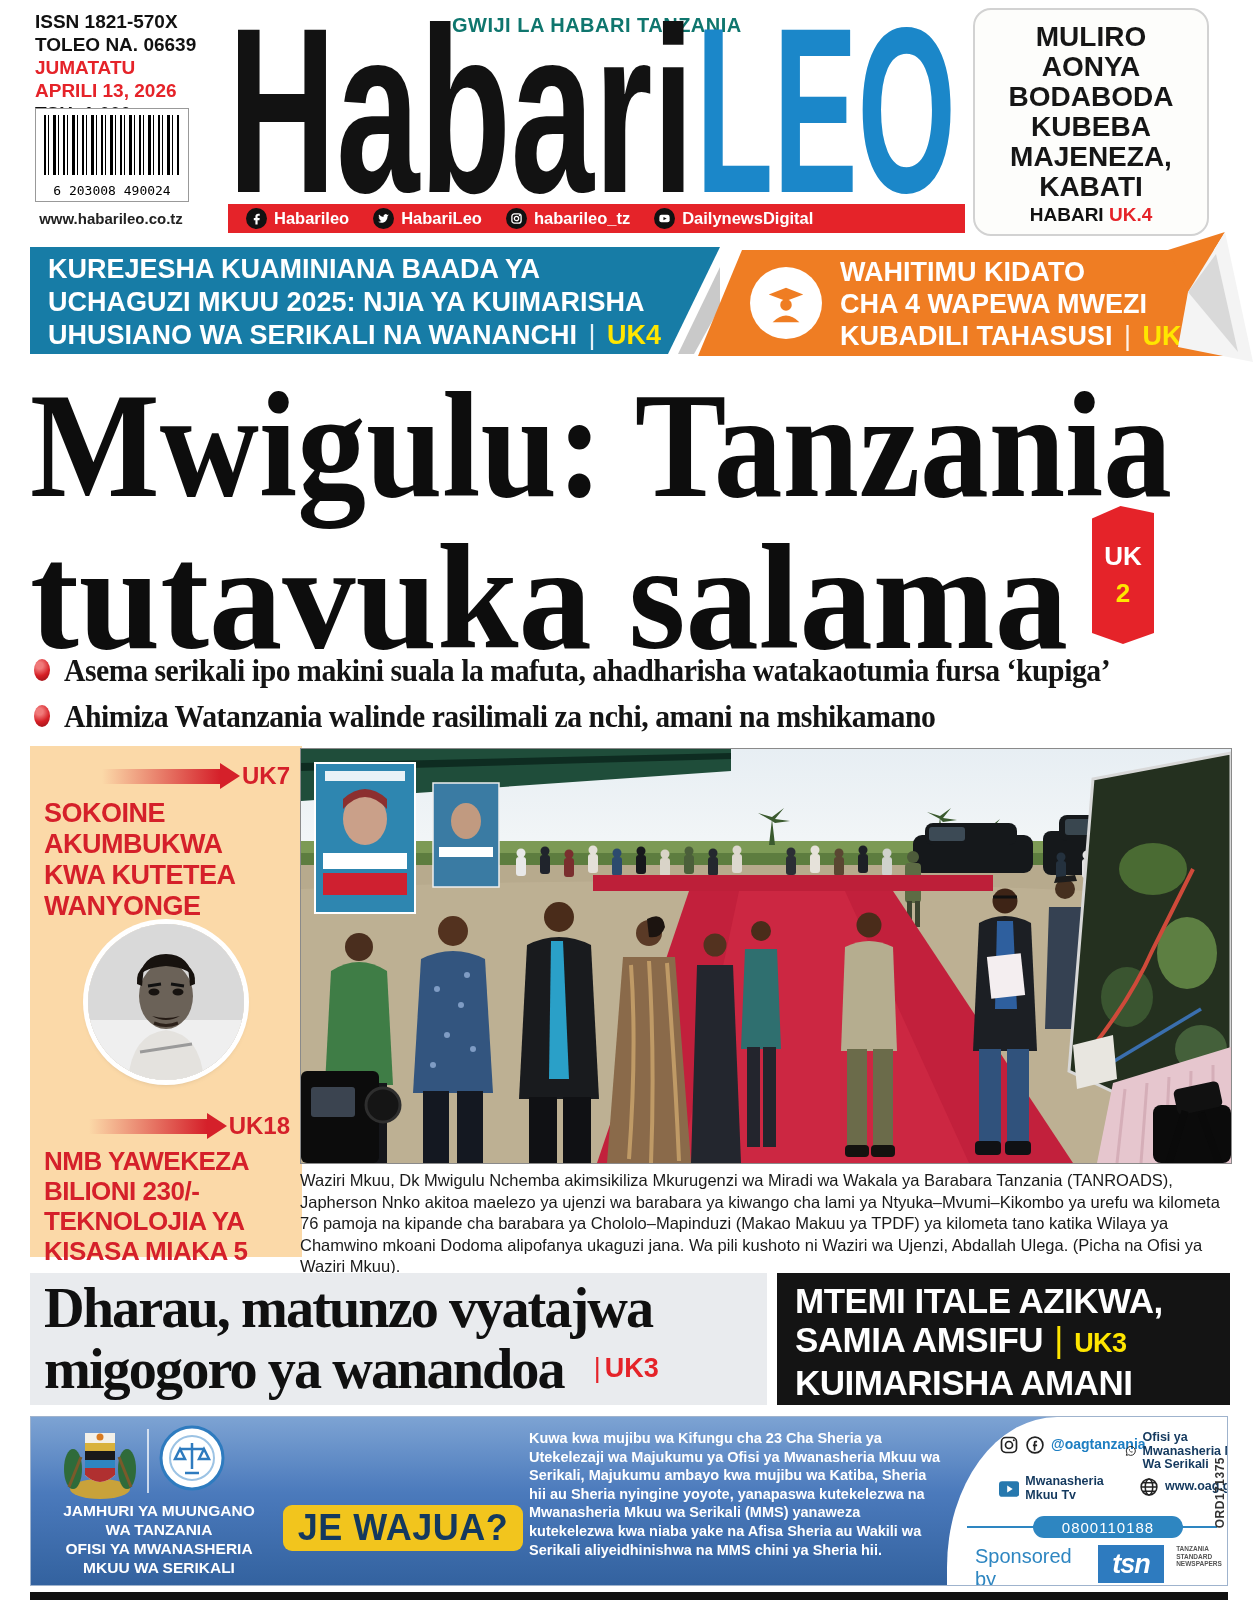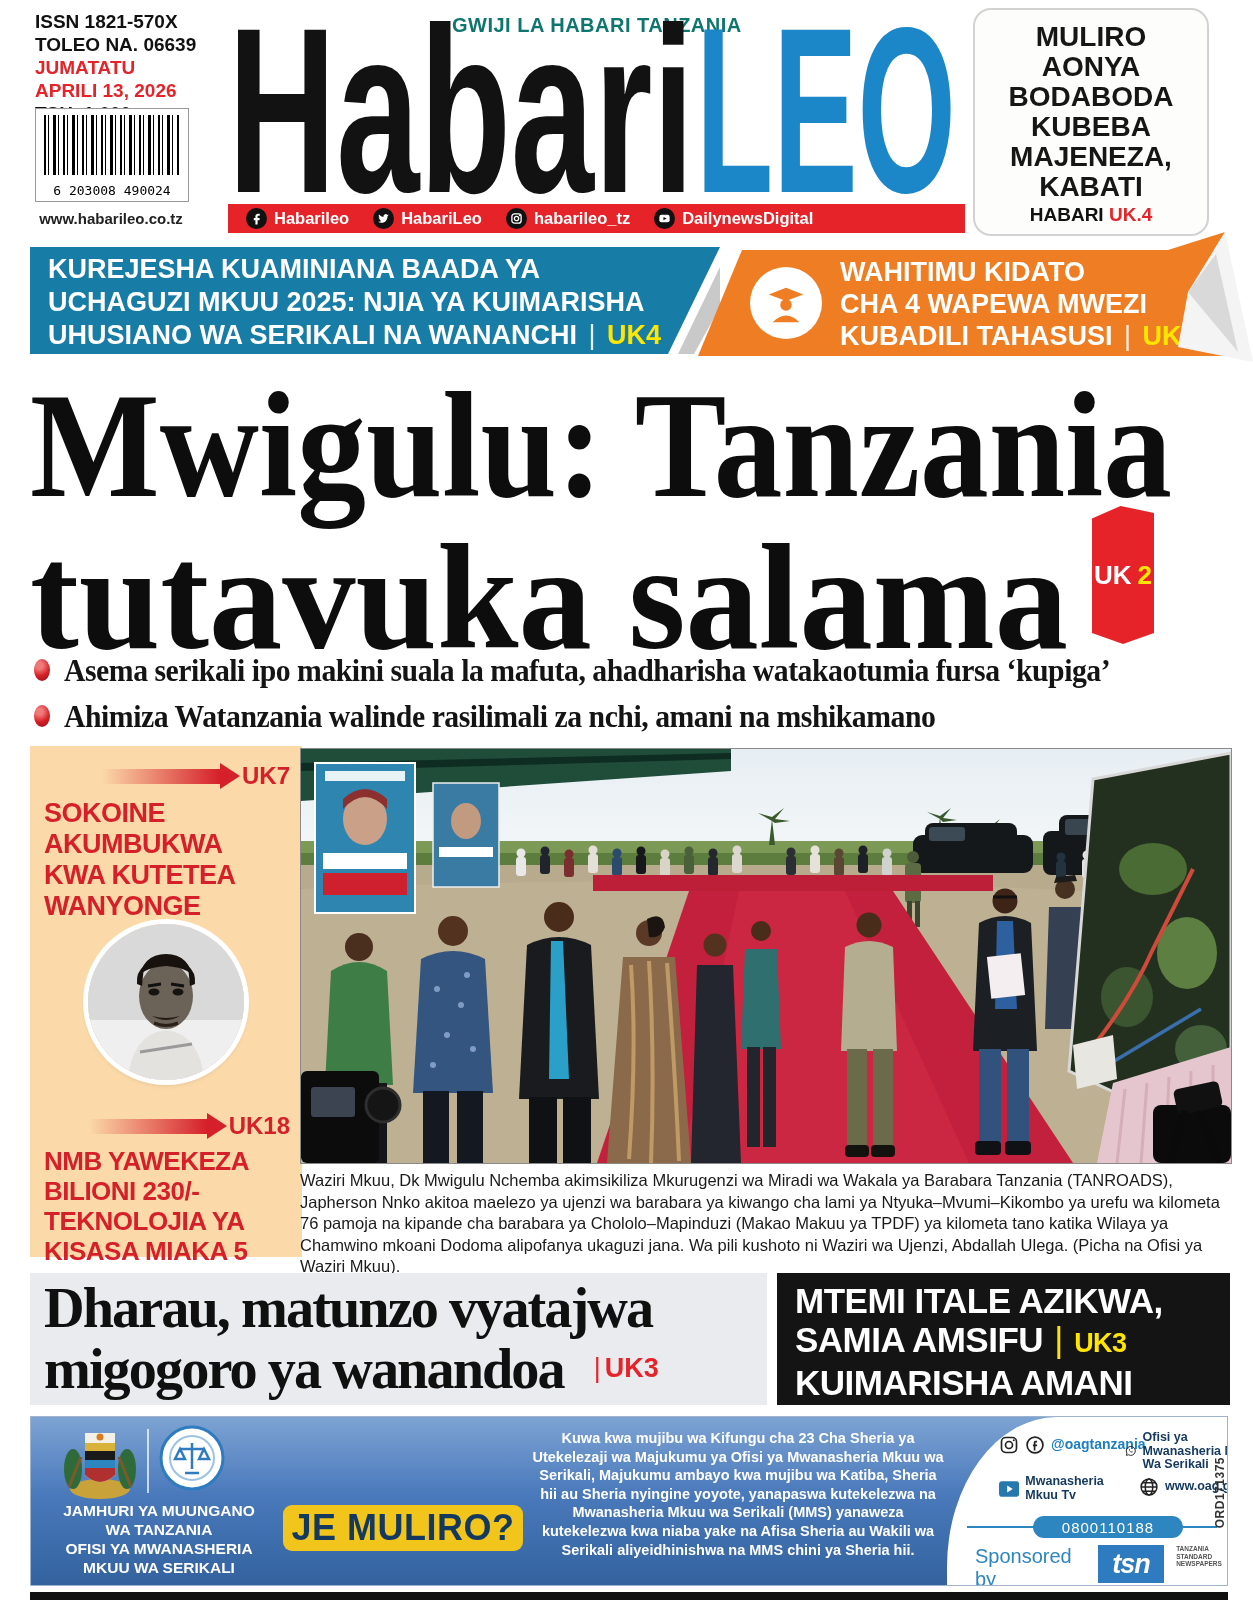--- a/index.html
+++ b/index.html
@@ -35,21 +35,21 @@
   .orange .ln{font-size:27px;line-height:32px;font-weight:bold;}
   .gradcircle{position:absolute;left:52px;top:17px;width:72px;height:72px;border-radius:50%;background:#fff;display:flex;align-items:center;justify-content:center;}
   .curl2{left:1168px;top:232px;width:85px;height:130px;}
   .yellow{color:#ffe600;}
   .divider{font-weight:normal;opacity:.9;padding:0 4px;}
 
   
   .headline-svg{left:24px;top:358px;width:1180px;height:300px;}
   .uk2{left:1092px;top:506px;width:62px;height:138px;background:#e52329;
        clip-path:polygon(0 9%,46% 0,100% 5%,100% 92%,50% 100%,0 92%);
-       display:flex;flex-direction:row;align-items:center;justify-content:center;gap:6px;
+       display:flex;flex-direction:column;align-items:center;justify-content:center;gap:6px;
        color:#fff;font-weight:bold;font-size:26px;}
   .uk2 .n{color:#ffe600;}
   .bullet-row{left:34px;width:1160px;display:flex;align-items:flex-start;gap:14px;}
   .bdot{width:16px;height:22px;border-radius:50%;margin-top:6px;flex:0 0 auto;
         background:radial-gradient(circle at 35% 30%,#f07a7a 0 18%,#d61f26 55%,#8e0f14 100%);}
   .btxt{font-family:"Liberation Serif",serif;font-weight:bold;font-size:31px;letter-spacing:-.5px;transform:scaleX(.96);transform-origin:left top;white-space:nowrap;color:#141414;}
 
   
   .sidebar{left:30px;top:746px;width:272px;height:511px;background:#fbd9a8;}
   .sarrow{position:absolute;display:flex;align-items:center;right:12px;}
@@ -75,21 +75,21 @@
   .bln .pg{color:#ffe600;font-size:27px;}
   .bln .bar{color:#ffe600;font-weight:normal;padding:0 2px;}
 
   
   .ad{left:30px;top:1416px;width:1198px;height:170px;background:linear-gradient(180deg,#7da3d3 0,#4b7abc 45%,#33629f 100%);overflow:hidden;border:1px solid #9fb3cd;box-sizing:border-box;}
   .ad .emblem{position:absolute;left:30px;top:6px;}
   .ad .sep{position:absolute;left:116px;top:12px;width:2px;height:64px;background:rgba(255,255,255,.7);}
   .ad .seal{position:absolute;left:128px;top:8px;}
   .ad .org{position:absolute;left:6px;top:84px;width:244px;text-align:center;color:#fff;font-weight:bold;font-size:15.5px;line-height:19px;}
   .ad .jepill{position:absolute;left:252px;top:88px;width:240px;height:46px;background:#f2c51d;border-radius:9px;display:flex;align-items:center;justify-content:center;color:#14395e;font-weight:bold;font-size:36px;letter-spacing:.5px;}
-  .ad .body{position:absolute;left:498px;top:12px;width:418px;color:#fff;font-weight:bold;font-size:14.5px;line-height:18.6px;text-align:center;}
+  .ad .body{position:absolute;left:498px;top:12px;width:418px;color:#fff;font-weight:bold;font-size:14.5px;line-height:18.6px;text-align:left;}
   .panel{position:absolute;left:916px;top:0;width:282px;height:170px;background:#fff;border-top-left-radius:110px 150px;}
   .prow{position:absolute;display:flex;align-items:center;gap:6px;color:#14395e;font-weight:bold;font-size:12.5px;line-height:13.5px;}
   .blue-t{color:#1d7ec2;}
   .pillphone{position:absolute;left:86px;top:99px;width:150px;height:22px;background:#2e86c1;border-radius:11px;color:#fff;display:flex;align-items:center;justify-content:center;font-size:15px;letter-spacing:1px;}
   .pline{position:absolute;left:20px;top:109px;width:250px;height:2px;background:#2e86c1;}
   .sponsored{position:absolute;left:28px;top:128px;display:flex;align-items:flex-start;gap:12px;}
   .sponsored .lbl{color:#2e86c1;font-size:20px;}
   .tsn{width:74px;height:38px;background:#2e7bbf;color:#fff;display:flex;align-items:center;justify-content:center;font-weight:bold;font-style:italic;font-size:27px;letter-spacing:-1px;}
   .tsnname{width:62px;font-size:6.5px;line-height:7.5px;color:#555;font-weight:bold;}
   .ordref{position:absolute;right:2px;top:40px;writing-mode:vertical-rl;transform:rotate(180deg);font-size:12px;font-weight:bold;color:#333;letter-spacing:.5px;}
@@ -509,21 +509,21 @@
           <path d="M45 24 l-5 10 h10 z"></path>
         <path d="M26 48 L40 48"></path>
       </g>
     </svg>
     <div class="org">
       <div>JAMHURI YA MUUNGANO</div>
       <div>WA TANZANIA</div>
       <div>OFISI YA MWANASHERIA</div>
       <div>MKUU WA SERIKALI</div>
     </div>
-    <div class="jepill">JE MULIRO?</div>
+    <div class="jepill">JE WAJUA?</div>
     <div class="body">Kuwa kwa mujibu wa Kifungu cha 23 Cha Sheria ya Utekelezaji wa Majukumu ya Ofisi ya Mwanasheria Mkuu wa Serikali, Majukumu ambayo kwa mujibu wa Katiba, Sheria hii au Sheria nyingine yoyote, yanapaswa kutekelezwa na Mwanasheria Mkuu wa Serikali (MMS) yanaweza kutekelezwa kwa niaba yake na Afisa Sheria au Wakili wa Serikali aliyeidhinishwa na MMS chini ya Sheria hii.</div>
 
     <div class="panel">
       <div class="prow" style="left:52px;top:18px;">
         <svg width="20" height="20" viewBox="0 0 24 24" fill="none" stroke="#222" stroke-width="2">
             <rect x="3" y="3" width="18" height="18" rx="5"></rect>
             <circle cx="12" cy="12" r="4.2"></circle>
             <circle cx="17.8" cy="6.2" r="1.2" fill="#222" stroke="none"></circle>
           </svg>
         <svg width="20" height="20" viewBox="0 0 24 24" fill="none" stroke="#222" stroke-width="2">

